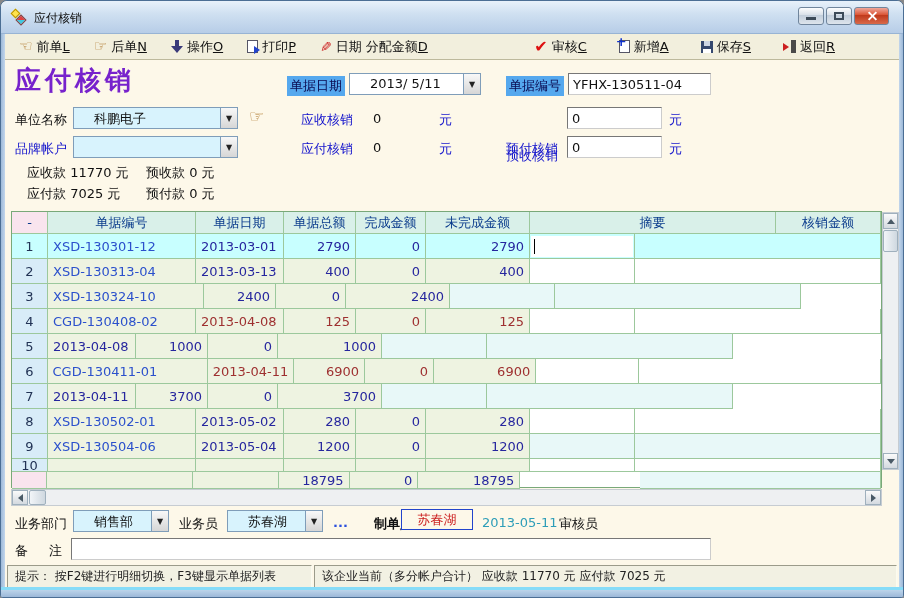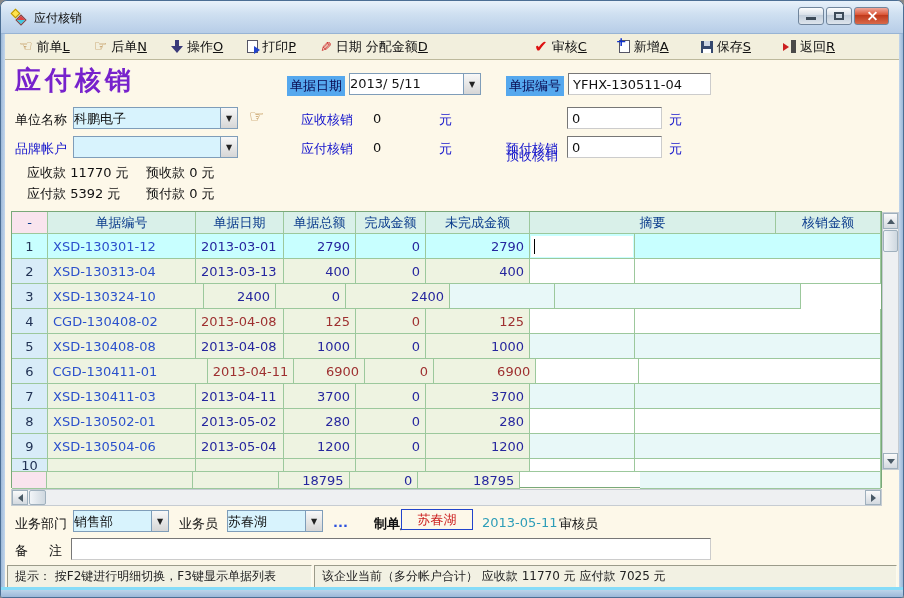--- a/index.html
+++ b/index.html
@@ -47,21 +47,21 @@
   .icon-floppy::after{content:"";position:absolute;left:2px;bottom:0;width:8px;height:4px;background:#fff;}
   .icon-exit{position:relative;display:inline-block;width:13px;height:13px;}
   .icon-exit::before{content:"";position:absolute;right:0;top:0;width:5px;height:13px;background:#4a4a4a;}
   .icon-exit::after{content:"";position:absolute;left:0;top:3px;border-top:4px solid transparent;border-bottom:4px solid transparent;border-left:6px solid #cc2020;}
   
   .lbl{position:absolute;font-size:13px;color:#111;white-space:nowrap;}
   .lbl.blue{color:#1414cc;}
   .hl-lbl{position:absolute;font-size:13px;color:#0a0a50;background:#55a8ee;padding:1px 3px;}
   #page-title{position:absolute;left:14px;top:62px;font-size:26px;font-weight:bold;color:#7722cc;letter-spacing:4px;}
   .combo{position:absolute;height:22px;background:#fff;border:1px solid #7f9db9;display:flex;align-items:stretch;}
-  .combo .val{flex:1;font-size:13px;padding:2px 0;color:#111;overflow:hidden;white-space:nowrap;}
+  .combo .val{flex:1;font-size:13px;padding:2px 20px;color:#111;overflow:hidden;white-space:nowrap;}
   .combo .btn{width:17px;background:linear-gradient(#f8f8f8,#d6d6d6);border-left:1px solid #7f9db9;
     display:flex;align-items:center;justify-content:center;font-size:8px;color:#222;}
   .combo.cyan{background:#d8f3fd;}
   .tbox{position:absolute;height:22px;background:#fff;border:1px solid #777;border-bottom-color:#ccc;border-right-color:#ccc;
     font-size:13px;padding:2px 4px;color:#111;}
   input.tbox{outline:none;}
   .handptr{position:absolute;font-size:17px;color:#b07a30;}
   
   #grid{position:absolute;left:10px;top:210px;width:871px;height:277px;border:1px solid #79a879;background:#fff;font-size:13px;}
   .grow{display:flex;width:869px;}
@@ -209,21 +209,21 @@
   </div>
   <div class="lbl blue" style="left:300px;top:139px;">应付核销</div>
   <div class="lbl" style="left:372px;top:139px;">0</div>
   <div class="lbl blue" style="left:438px;top:139px;">元</div>
   <div class="lbl blue" style="left:505px;top:139px;">预付核销</div>
   <input class="tbox" style="left: 566px; top: 135px; width: 95px;" value="0">
   <div class="lbl blue" style="left:668px;top:139px;">元</div>
 
   <div class="lbl" style="left:26px;top:163px;">应收款 11770 元</div>
   <div class="lbl" style="left:145px;top:163px;">预收款 0 元</div>
-  <div class="lbl" style="left:26px;top:184px;">应付款 5392 元</div>
+  <div class="lbl" style="left:26px;top:184px;">应付款 7025 元</div>
   <div class="lbl" style="left:145px;top:184px;">预付款 0 元</div>
 
   <div id="grid">
     <div class="grow">
         <div class="gc hd pink" style="width: 36px;">-</div>
         <div class="gc hd" style="width: 148px;">单据编号</div>
         <div class="gc hd" style="width: 88px;">单据日期</div>
         <div class="gc hd" style="width: 72px;">单据总额</div>
         <div class="gc hd" style="width: 70px;">完成金额</div>
         <div class="gc hd" style="width: 104px;">未完成金额</div>
@@ -269,41 +269,39 @@
           <div class="gc data t-code" style="width: 148px;">CGD-130408-02</div>
           <div class="gc data t-cgd" style="width: 88px;">2013-04-08</div>
           <div class="gc data right t-cgd" style="width: 72px;">125</div>
           <div class="gc data right t-cgd" style="width: 70px;">0</div>
           <div class="gc data right t-cgd" style="width: 104px;">125</div>
           <div class="gc  white dlines" style="width: 105px;"></div>
           <div class="gc  white" style="width: 246px;"> </div>
         </div>
         <div class="grow" style="height: 25px; overflow: hidden;">
           <div class="gc num" style="width: 36px;">5</div>
-          <div class="gc data t-code" style="width: 148px;">XSD-130408-08</div>
           <div class="gc data t-xsd" style="width: 88px;">2013-04-08</div>
           <div class="gc data right t-xsd" style="width: 72px;">1000</div>
           <div class="gc data right t-xsd" style="width: 70px;">0</div>
           <div class="gc data right t-xsd" style="width: 104px;">1000</div>
           <div class="gc  pale dlines" style="width: 105px;"></div>
           <div class="gc  pale" style="width: 246px;"> </div>
         </div>
         <div class="grow" style="height: 25px; overflow: hidden;">
           <div class="gc num" style="width: 36px;">6</div>
           <div class="gc data t-code" style="width: 163px;">CGD-130411-01</div>
           <div class="gc data t-cgd" style="width: 88px;">2013-04-11</div>
           <div class="gc data right t-cgd" style="width: 72px;">6900</div>
           <div class="gc data right t-cgd" style="width: 70px;">0</div>
           <div class="gc data right t-cgd" style="width: 104px;">6900</div>
           <div class="gc  white dlines" style="width: 105px;"></div>
           <div class="gc  white" style="width: 246px;"> </div>
         </div>
         <div class="grow" style="height: 25px; overflow: hidden;">
           <div class="gc num" style="width: 36px;">7</div>
-          <div class="gc data t-code" style="width: 148px;">XSD-130411-03</div>
           <div class="gc data t-xsd" style="width: 88px;">2013-04-11</div>
           <div class="gc data right t-xsd" style="width: 72px;">3700</div>
           <div class="gc data right t-xsd" style="width: 70px;">0</div>
           <div class="gc data right t-xsd" style="width: 104px;">3700</div>
           <div class="gc  pale dlines" style="width: 105px;"></div>
           <div class="gc  pale" style="width: 246px;"> </div>
         </div>
         <div class="grow" style="height: 25px; overflow: hidden;">
           <div class="gc num" style="width: 36px;">8</div>
           <div class="gc data t-code" style="width: 148px;">XSD-130502-01</div>

